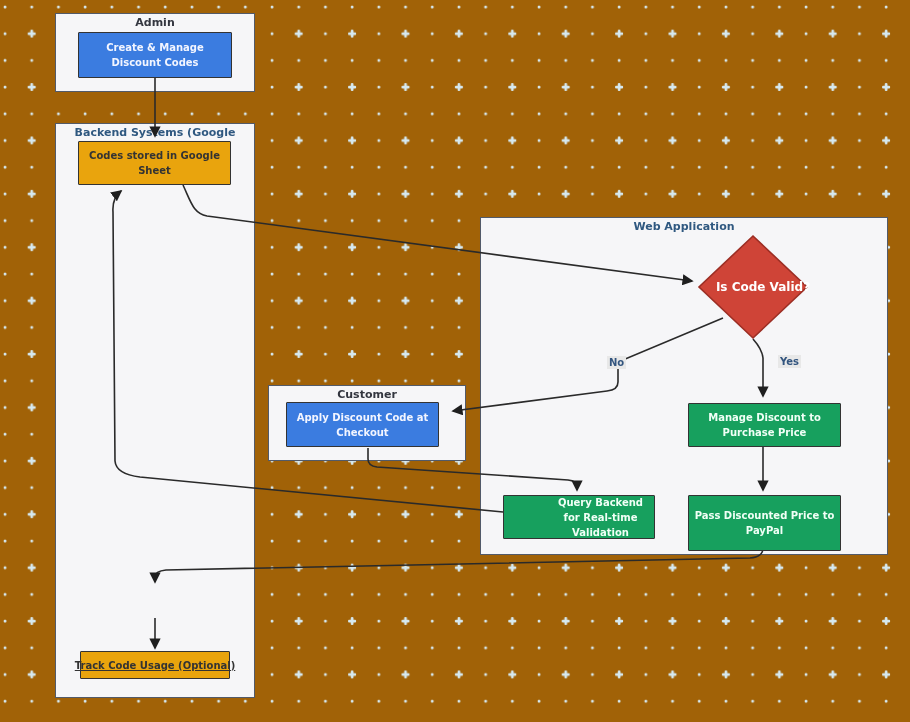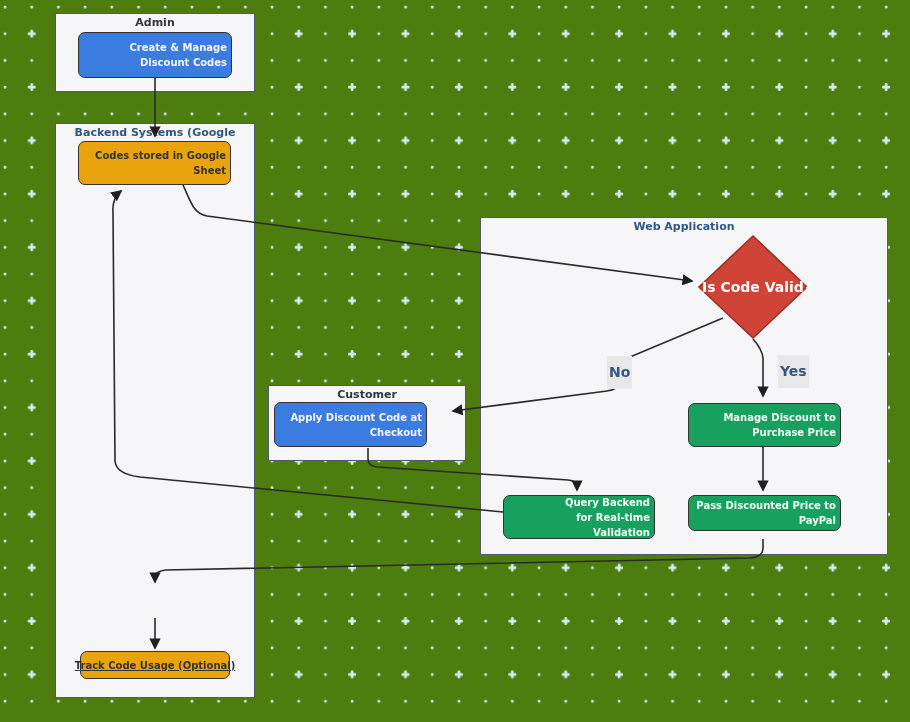--- a/index.html
+++ b/index.html
@@ -1,50 +1,50 @@
 <!DOCTYPE html>
 <html><head>
 <meta charset="utf-8">
 <style>
   html,body{margin:0;padding:0;background:#ffffff;}
   #canvas{
     position:relative;width:910px;height:722px;overflow:hidden;
-    font-family:"DejaVu Sans",sans-serif;background:#4d7c0f;
+    font-family:"DejaVu Sans",sans-serif;background:#a16207;
   }
   #bgpattern{position:absolute;left:0;top:0;z-index:0;}
   .container{
     position:absolute;z-index:1;background:#f6f6f8;
     border:1.2px solid #525a69;box-sizing:border-box;
   }
   .container-title{
     position:absolute;top:2px;left:0;width:100%;text-align:center;
     font-size:11px;font-weight:bold;color:#33363f;z-index:1;
   }
   .title-blue{color:#2f5880;}
   #edges{position:absolute;left:0;top:0;z-index:2;pointer-events:none;}
   .node{
     position:absolute;z-index:3;box-sizing:border-box;
-    border:1.3px solid #333333;border-radius:7px;
+    border:1.3px solid #333333;border-radius:1px;
     display:flex;align-items:center;justify-content:center;
-    text-align:right;font-size:10px;font-weight:bold;line-height:1.5;
+    text-align:center;font-size:10px;font-weight:bold;line-height:1.5;
     padding:2px 4px;color:#ffffff;
   }
   .blue{background:#3b7ce0;color:#f2f5ff;}
   .orange{background:#e9a40d;color:#333333;}
   .green{background:#17a05e;color:#f0fff6;}
   .nowrap{white-space:nowrap;}
   #diamond-wrap{position:absolute;left:697px;top:234px;width:112px;height:106px;z-index:3;}
   #diamond-label{
-    position:absolute;left:4px;top:0;width:100%;height:100%;
+    position:absolute;left:10px;top:0;width:100%;height:100%;
     display:flex;align-items:center;justify-content:center;
-    color:#ffffff;font-size:14px;font-weight:bold;text-align:center;
+    color:#ffffff;font-size:12px;font-weight:bold;text-align:center;
   }
   .edge-label{
     position:absolute;z-index:5;background:#e8e8e8;color:#33557f;
-    font-size:14px;font-weight:bold;line-height:13px;padding:10px 2px;
+    font-size:10px;font-weight:bold;line-height:13px;padding:0 2px;
   }
 </style>
 </head>
 <body>
 
 <div id="canvas">
 
   <svg id="bgpattern" width="910" height="722">
     <defs>
       <pattern id="bgpat" width="53.4" height="53.4" patternUnits="userSpaceOnUse">
@@ -114,24 +114,24 @@
   </div>
 
   <div class="node green" style="left:688px;top:403px;width:153px;height:44px;">
     <span>Manage Discount to Purchase Price</span>
   </div>
 
   <div class="node green" style="left:503px;top:495px;width:152px;height:44px;padding-left:47px;">
     <span>Query Backend for Real-time Validation</span>
   </div>
 
-  <div class="node green" style="left:688px;top:495px;width:153px;height:36px;">
+  <div class="node green" style="left:688px;top:495px;width:153px;height:56px;">
     <span>Pass Discounted Price to PayPal</span>
   </div>
 
-  <div class="node blue" style="left:274px;top:402px;width:153px;height:45px;">
+  <div class="node blue" style="left:286px;top:402px;width:153px;height:45px;">
     <span>Apply Discount Code at Checkout</span>
   </div>
 
   <div class="edge-label" style="left:607px;top:356px;">No</div>
   <div class="edge-label" style="left:778px;top:355px;">Yes</div>
 
 </div>
 
 </body></html>

